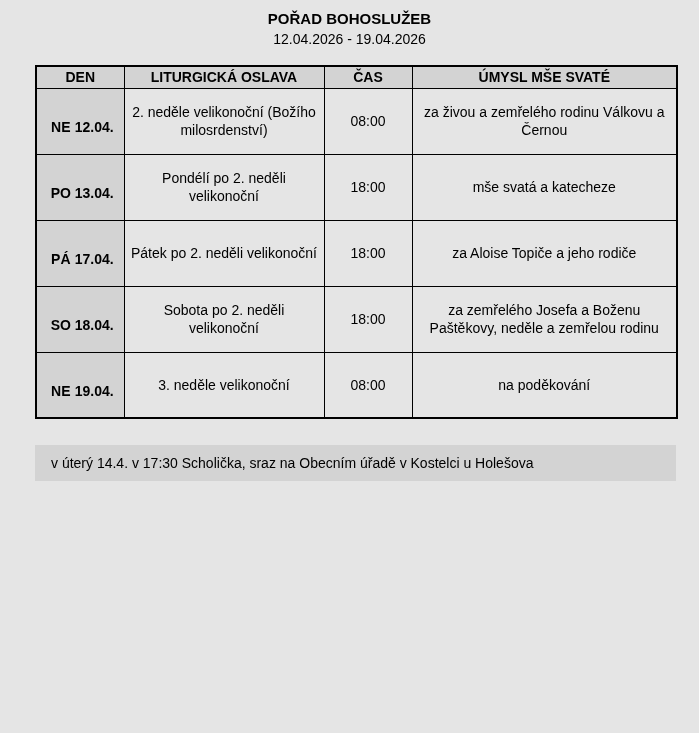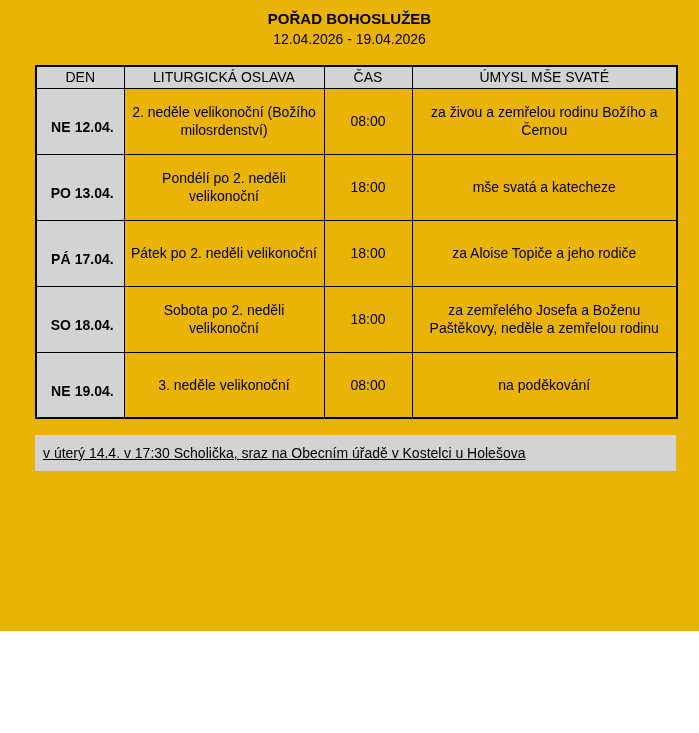--- a/index.html
+++ b/index.html
@@ -5,22 +5,22 @@
   * { box-sizing: border-box; }
   html, body {
     margin: 0;
     padding: 0;
     background: #ffffff;
     font-family: "Liberation Sans", "DejaVu Sans", sans-serif;
     color: #000000;
   }
   .page {
     width: 699px;
-    height: 631px;
-    background: #eab308;
+    height: 733px;
+    background: #e5e5e5;
     overflow: hidden;
   }
   .doc-header {
     text-align: center;
     padding-top: 10px;
   }
   .doc-title {
     font-size: 15px;
     font-weight: bold;
     margin: 0 0 4px 0;
@@ -43,21 +43,21 @@
     border: 2px solid #000000;
   }
   col.c-den    { width: 88px; }
   col.c-oslava { width: 200px; }
   col.c-cas    { width: 88px; }
   col.c-umysl  { width: 265px; }
   table.schedule th {
     background: #d3d3d3;
     border: 1px solid #000000;
     font-size: 14px;
-    font-weight: normal;
+    font-weight: bold;
     text-align: center;
     height: 22px;
     padding: 2px 18px;
   }
   table.schedule td {
     border: 1px solid #000000;
     font-size: 14px;
     text-align: center;
     vertical-align: middle;
     height: 66px;
@@ -69,26 +69,25 @@
     font-weight: bold;
     text-align: left;
     padding-left: 8px;
   }
   .day-abbr {
     display: inline-block;
     width: 28px;
     margin-top: 12px;
   }
   .footer-note {
-    margin: 16px 0 0 35px;
+    margin: 26px 0 0 35px;
     width: 641px;
     background: #d3d3d3;
     font-size: 14px;
-    padding: 10px 8px;
-    text-decoration: underline;
+    padding: 10px 16px;
   }
 </style>
 </head>
 <body>
 
 <div class="page">
 
   <div class="doc-header">
     <div class="doc-title">POŘAD BOHOSLUŽEB</div>
     <div class="doc-daterange">12.04.2026 - 19.04.2026</div>
@@ -109,21 +108,21 @@
         <th>ÚMYSL MŠE SVATÉ</th>
       </tr>
     </thead>
     <tbody>
       <tr>
         <td class="day-cell">
           <span class="day-abbr">NE</span><span class="day-date">12.04.</span>
         </td>
         <td>2. neděle velikonoční (Božího milosrdenství)</td>
         <td>08:00</td>
-        <td>za živou a zemřelou rodinu Božího a Černou</td>
+        <td>za živou a zemřelého rodinu Válkovu a Černou</td>
       </tr>
       <tr>
         <td class="day-cell">
           <span class="day-abbr">PO</span><span class="day-date">13.04.</span>
         </td>
         <td>Pondélí po 2. neděli velikonoční</td>
         <td>18:00</td>
         <td>mše svatá a katecheze</td>
       </tr>
       <tr>

